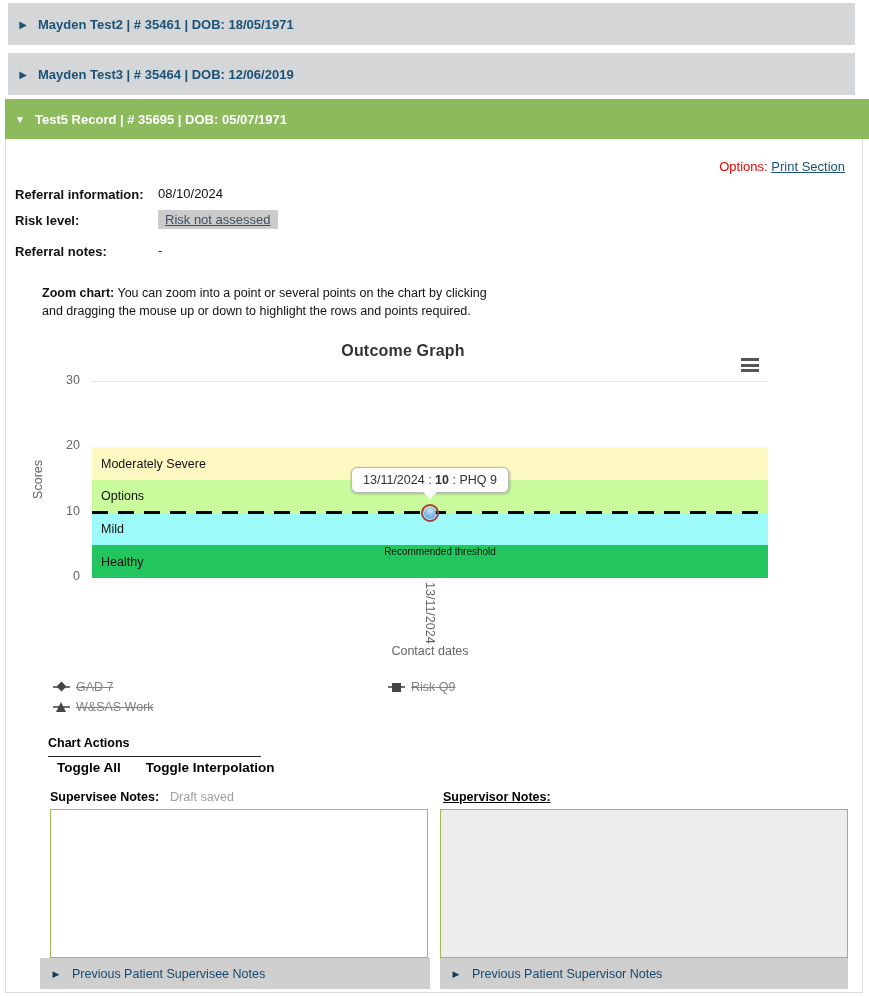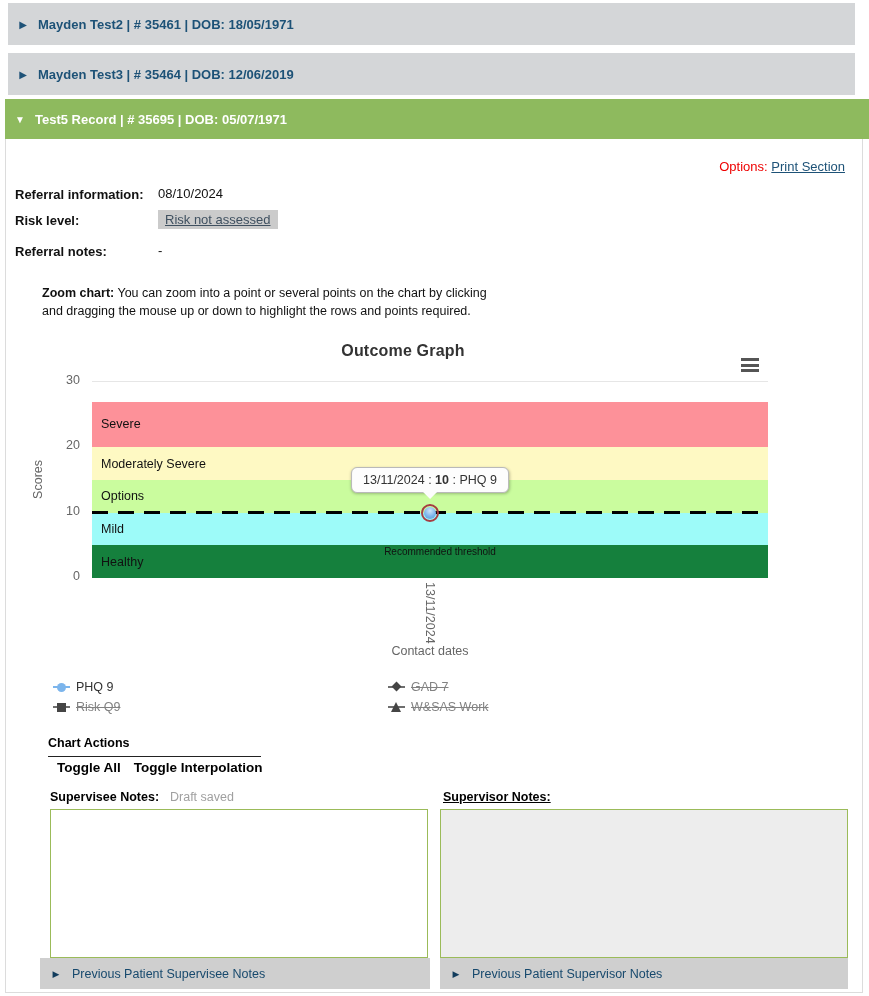--- a/index.html
+++ b/index.html
@@ -78,21 +78,21 @@
   .lm .m-square  { position:absolute; left:4px; top:4px; width:9px; height:9px; background:#454545; }
   .lm .m-triangle{ position:absolute; left:3px; top:3px; width:0; height:0;
                    border-left:5.5px solid transparent; border-right:5.5px solid transparent;
                    border-bottom:10px solid #454545; }
   .legend-item .legend-label { color:#333; }
   .legend-item.hidden .legend-label { color:#828282; text-decoration:line-through; }
   .legend-item.hidden .lm i { background:#6e6e6e; }
 
   #chart-actions-title { position:absolute; left:48px; top:736px; width:213px;
       font-size:12.5px; font-weight:bold; color:#000; padding-bottom:6px; border-bottom:1px solid #222; }
-  #toggles { position:absolute; left:57px; top:760px; display:flex; gap:13px; }
+  #toggles { position:absolute; left:57px; top:760px; display:flex; gap:25px; }
   .toggle-link { font-size:13.5px; font-weight:bold; color:#000; cursor:pointer; }
 
   
   .notes-header { position:absolute; top:790px; font-size:12.5px; font-weight:bold; color:#000; }
   #supervisee-header { left:50px; } #supervisor-header { left:443px;text-decoration:underline; }
   #draft-status { position:absolute; left:170px; top:790px; font-size:12.5px; color:#a0a0a0; }
   textarea.notes-box { position:absolute; top:809px; height:149px; border:1px solid #9bbb59;
       resize:none; font-family:"Liberation Sans", sans-serif; font-size:13px; padding:6px; outline:none; }
   #supervisee-notes { left:50px; width:378px; background:#fff; }
   #supervisor-notes { left:440px; width:408px; background:#ededed; }
@@ -151,56 +151,46 @@
     <span>Scores</span>
   </div>
   <div id="y-ticks">
       <span style="top: 188px;">0</span>
       <span style="top: 122.667px;">10</span>
       <span style="top: 57.3333px;">20</span>
       <span style="top: -8px;">30</span>
     </div>
 
   <div id="plot-area">
-      <div class="band" style="top: 163.333px; height: 32.6667px; background: #15803d;">
+      <div class="band" style="top: 163.333px; height: 32.6667px; background: #22c55e;">
         <span class="band-label">Healthy</span>
       </div>
       <div class="band" style="top: 130.667px; height: 32.6667px; background: rgb(157, 251, 249);">
         <span class="band-label">Mild</span>
       </div>
       <div class="band" style="top: 98px; height: 32.6667px; background: rgb(202, 252, 158);">
         <span class="band-label">Options</span>
       </div>
       <div class="band" style="top: 65.3333px; height: 32.6667px; background: #fef9c3;">
         <span class="band-label">Moderately Severe</span>
-      </div>
-      <div class="band" style="top: 19.6px; height: 45.7333px; background: rgb(253, 145, 153);">
-        <span class="band-label">Severe</span>
       </div>
 
     <div id="threshold-label" style="top: 115.667px;">Recommended threshold</div>
     <div id="threshold-line" style="top: 129.167px;"></div>
     <div id="point-marker" style="top: 130.667px;">
       <span class="ring"></span>
       <span class="dot"></span>
     </div>
     <div id="chart-tooltip" style="top: 84.6667px;"><span>13/11/2024 : </span><b>10</b><span> : PHQ 9</span></div>
   </div>
 
   <div id="x-tick">13/11/2024</div>
   <div id="x-axis-title">Contact dates</div>
 
   <div id="legend">
-      <div class="legend-item">
-        <span class="lm">
-          <i style="background: rgb(124, 181, 236);"></i>
-          <span class="m-circle" style="background: rgb(124, 181, 236);"></span>
-        </span>
-        <span class="legend-label">PHQ 9</span>
-      </div>
       <div class="legend-item hidden">
         <span class="lm">
           <i></i>
           <span class="m-diamond" style="background: rgb(69, 69, 69);"></span>
         </span>
         <span class="legend-label">GAD 7</span>
       </div>
       <div class="legend-item hidden">
         <span class="lm">
           <i></i>

